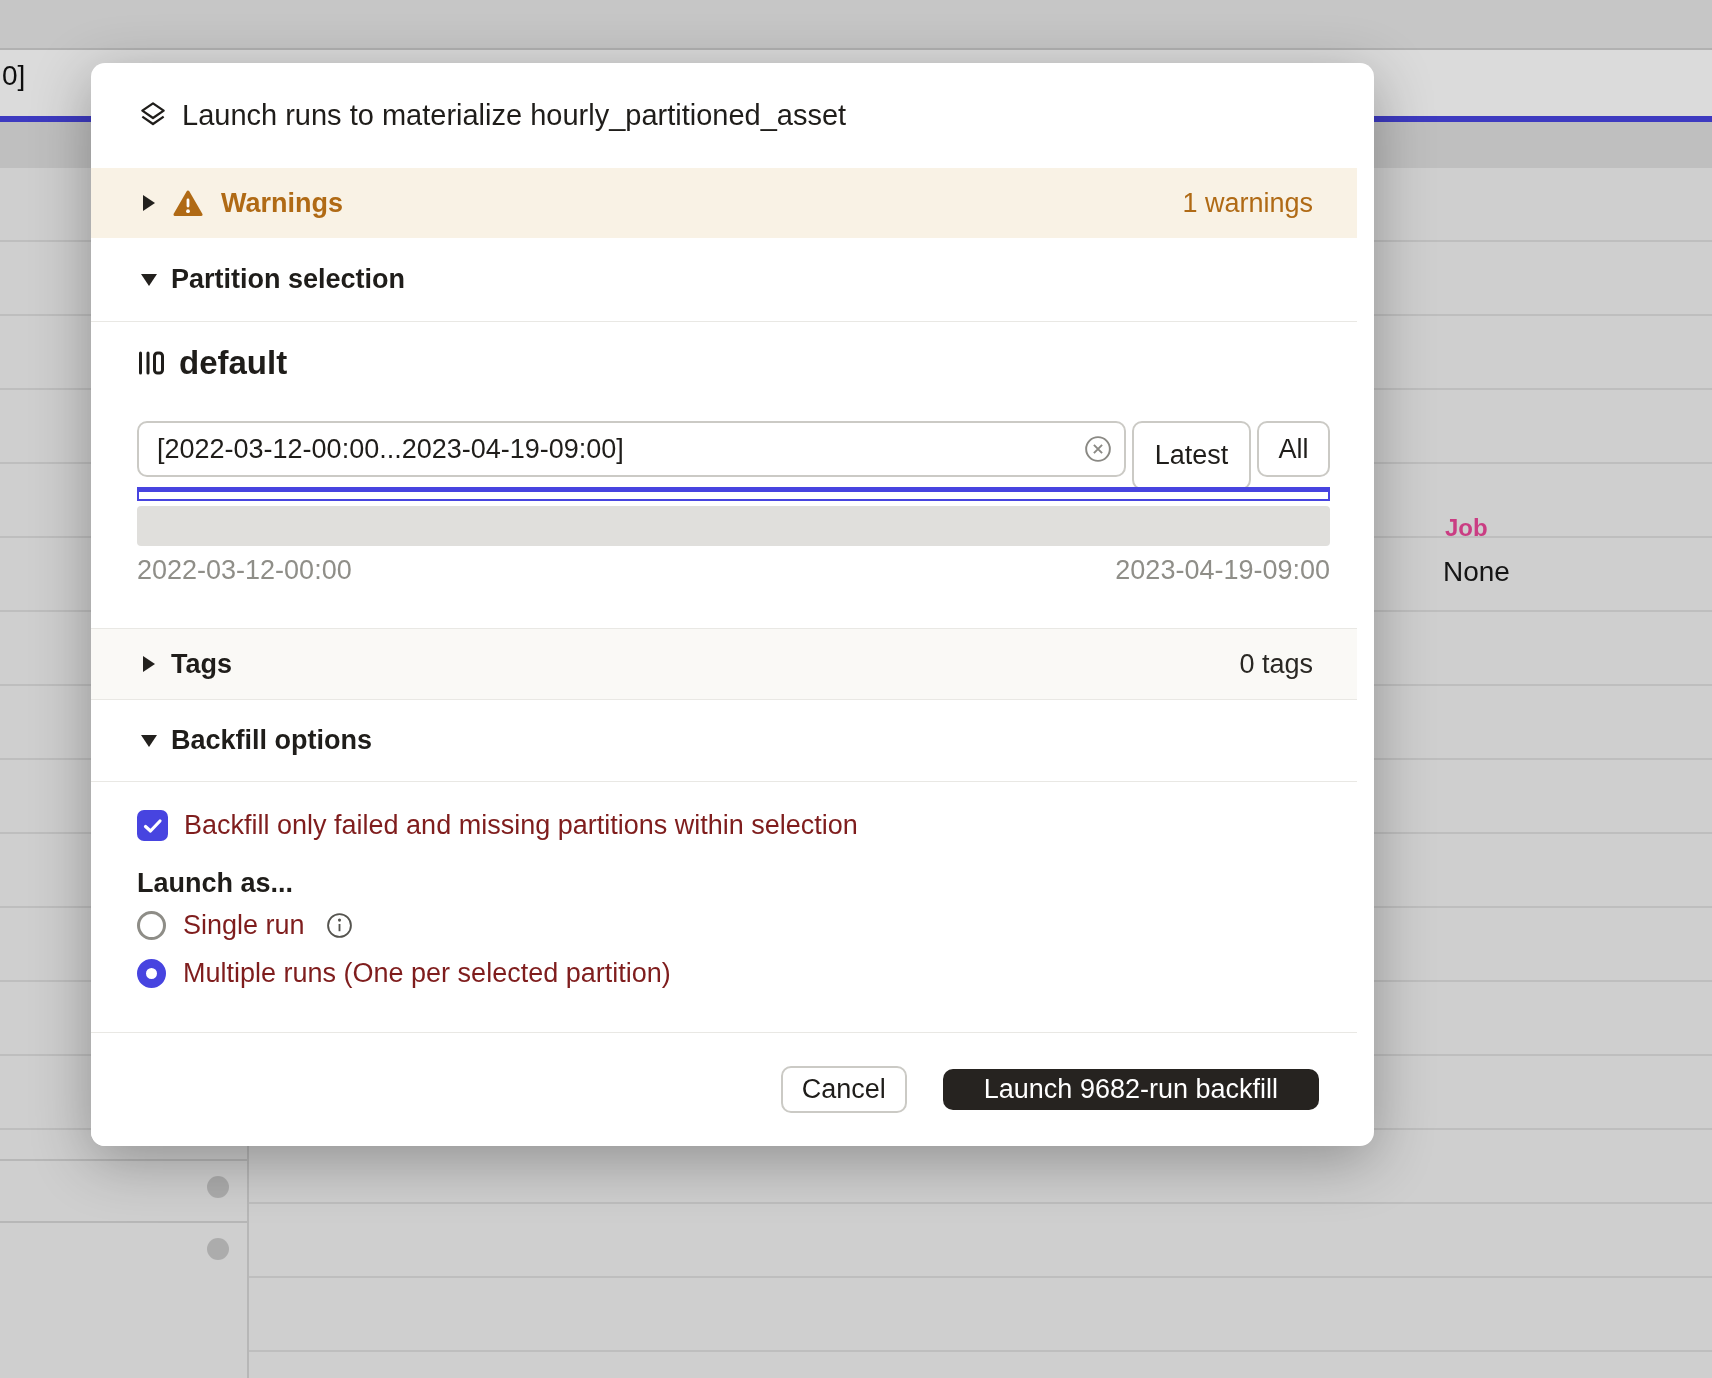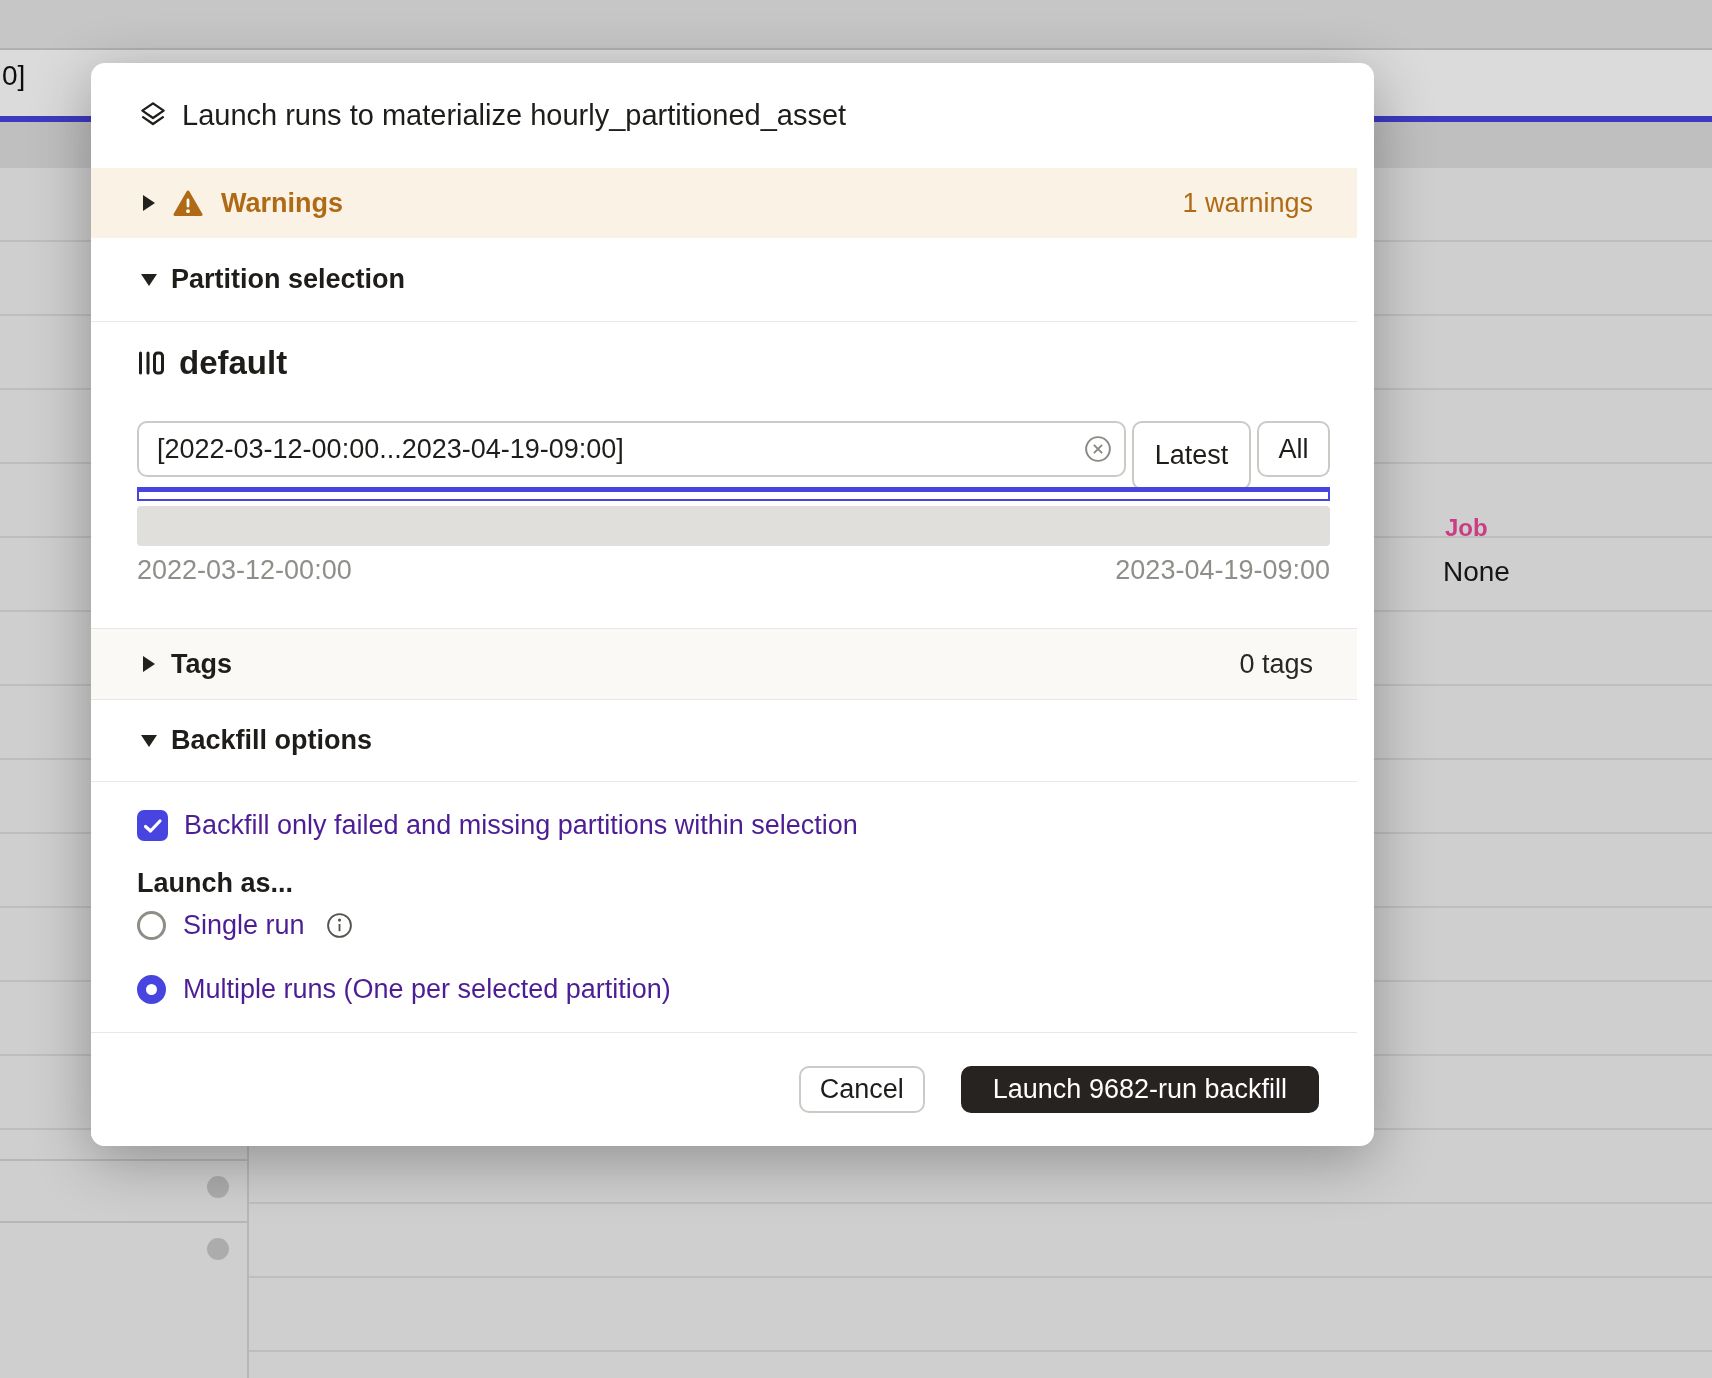--- a/index.html
+++ b/index.html
@@ -64,33 +64,33 @@
             padding:0 44px 0 52px; gap:16px; cursor:pointer; }
   #m-tags .sec-title { font-weight:600; }
   #m-tags-count { margin-left:auto; font-size:27px; color:#2A2824; }
 
   #m-bf-h { top:637px; height:82px; padding-left:50px; gap:14px; border-bottom:1px solid #E9E8E4; cursor:pointer; background:#fff; }
 
   #m-bf-b { top:719px; height:250px; background:#fff; }
   .check-row { position:absolute; left:46px; top:28px; display:flex; align-items:center; gap:16px; cursor:pointer; }
   .checkbox  { width:31px; height:31px; border-radius:7px; background:var(--accent,#4744E0);
                display:flex; align-items:center; justify-content:center; flex:0 0 auto; }
-  .opt-label { font-size:27px; color:#4c1d95; }
+  .opt-label { font-size:27px; color:#7f1d1d; }
   .launch-as { position:absolute; left:46px; top:86px; font-size:27px; font-weight:700; }
   .radio-row { position:absolute; left:46px; display:flex; align-items:center; gap:17px; cursor:pointer; }
   #radio-single-row { top:128px; }
-  #radio-multi-row  { top:192px; }
+  #radio-multi-row  { top:176px; }
   .radio { width:29px; height:29px; border-radius:50%; border:3px solid #8E8D87; background:#fff; flex:0 0 auto; }
   .radio.checked { border:9px solid var(--accent,#4744E0); }
   .info-wrap { margin-left:4px; display:flex; cursor:pointer; }
 
   #m-footer { top:969px; height:114px; border-top:1px solid #E9E8E4; justify-content:flex-end;
               padding-right:38px; gap:36px; border-radius:0 0 14px 14px; background:#fff; }
   #btn-cancel { width:126px; height:47px; }
-  #btn-launch { height:47px; padding:0 32px; background:var(--dark-button,#262320); color:#fff; border:none;
+  #btn-launch { height:41px; padding:0 41px; background:var(--dark-button,#262320); color:#fff; border:none;
                 border-radius:10px; font-size:27px; font-family:inherit; cursor:pointer;
                 display:flex; align-items:center; justify-content:center; }
 </style>
 </head>
 <body>
 
 <div id="stage">
 
   <div class="bgLayer" id="bg-toolbar"></div>
   <div class="bgLayer" id="bg-partial">0]</div>

